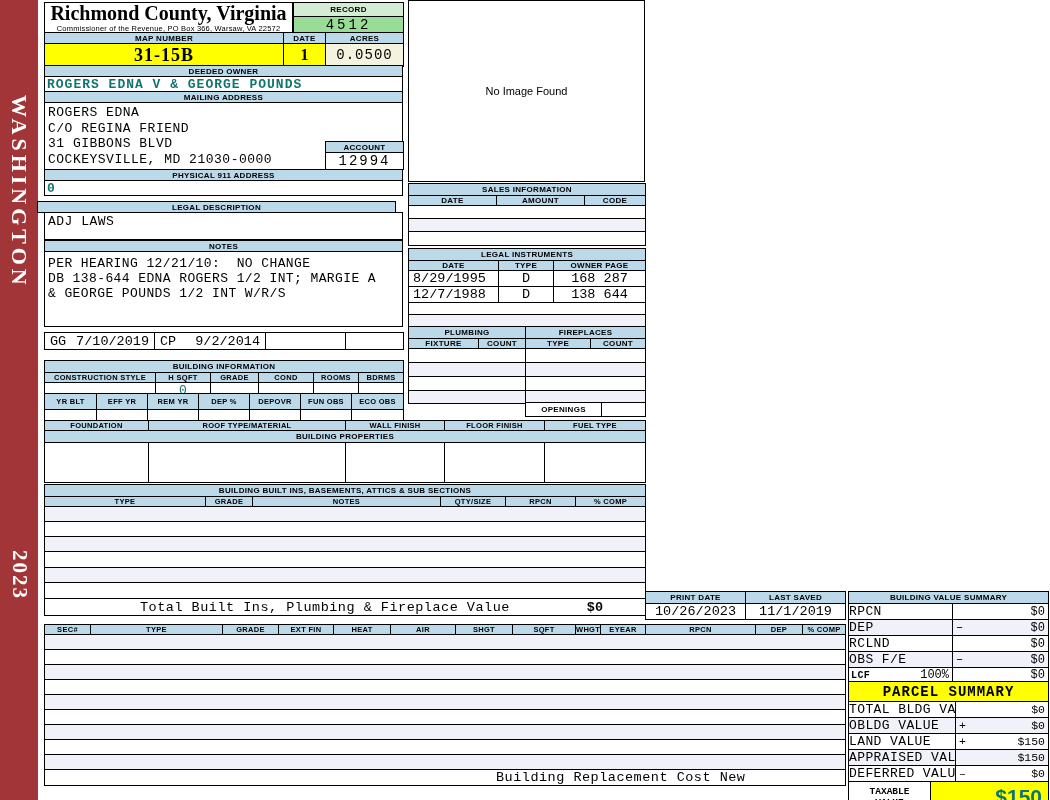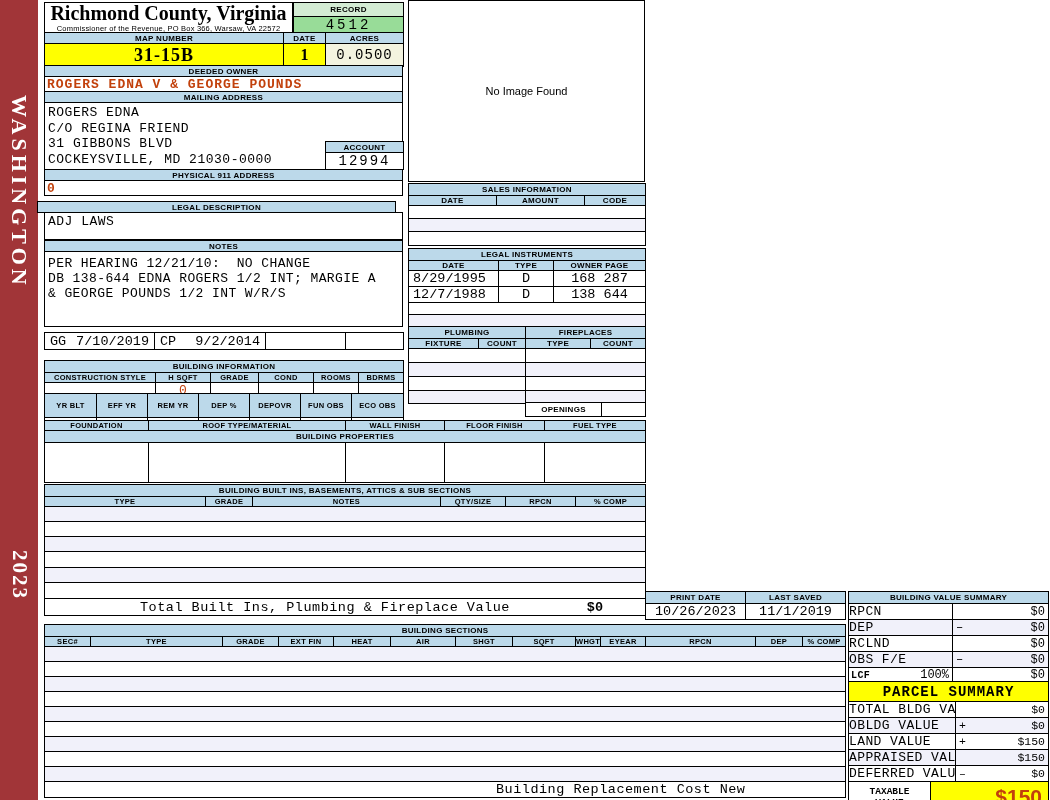--- a/index.html
+++ b/index.html
@@ -16,21 +16,21 @@
   table.t{position:absolute;border-collapse:collapse;table-layout:fixed}
   .t td{border:1px solid #000;padding:0;overflow:hidden;white-space:nowrap;vertical-align:middle;
         font:13px "Liberation Mono","DejaVu Sans Mono",monospace;background:#fff}
   .t td.th{background:#BCD9EA;font:bold 8px "Liberation Sans",sans-serif;text-align:center;
            letter-spacing:.3px}
   .t td.th7{font-size:7.5px}
   .t td.grnh{background:#D4ECD4}
   .t td.alt{background:#F1F1FA}
   .t td.ylw{background:#FFFF00}
   .mono{font-family:"Liberation Mono","DejaVu Sans Mono",monospace}
-  .red{color:#c2410c}
+  .red{color:#0f766e}
   .b{font-weight:bold}
   .pre{white-space:pre}
   .flex{display:flex;align-items:center}
   .cellflex{display:flex;align-items:center;justify-content:space-between;padding:0 5px;
             font:13.5px "Liberation Mono","DejaVu Sans Mono",monospace}
   .valflex{display:flex;align-items:center;padding:0 3px;
            font:12px "Liberation Mono","DejaVu Sans Mono",monospace}
   .valflex .v{margin-left:auto}
   .lblsm{font:bold 10px "Liberation Mono","DejaVu Sans Mono",monospace;letter-spacing:.4px;
          padding-left:2px}
@@ -183,21 +183,21 @@
     <colgroup>
         <col style="width:52px">
         <col style="width:51px">
         <col style="width:51px">
         <col style="width:51px">
         <col style="width:51px">
         <col style="width:51px">
         <col style="width:52px">
       </colgroup>
     <tbody>
-        <tr style="height:24px">
+        <tr style="height:16px">
       <td class="th th7">YR BLT</td>
       <td class="th th7">EFF YR</td>
       <td class="th th7">REM YR</td>
       <td class="th th7">DEP %</td>
       <td class="th th7">DEPOVR</td>
       <td class="th th7">FUN OBS</td>
       <td class="th th7">ECO OBS</td>
     </tr>
     <tr style="height:14px">
       <td></td>
@@ -493,23 +493,20 @@
         <col style="width:65px">
         <col style="width:57px">
         <col style="width:63px">
       <col style="width:25px">
         <col style="width:45px">
         <col style="width:110px">
         <col style="width:47px">
         <col style="width:43px">
     </colgroup>
     <tbody>
-        <tr style="height:12px">
-          <td class="th" colspan="13">BUILDING SECTIONS</td>
-        </tr>
     <tr style="height:10px">
       <td class="th th7">SEC#</td>
       <td class="th th7">TYPE</td>
       <td class="th th7">GRADE</td>
       <td class="th th7">EXT FIN</td>
       <td class="th th7">HEAT</td>
       <td class="th th7">AIR</td>
       <td class="th th7">SHGT</td>
       <td class="th th7">SQFT</td>
       <td class="th th7">WHGT</td>

